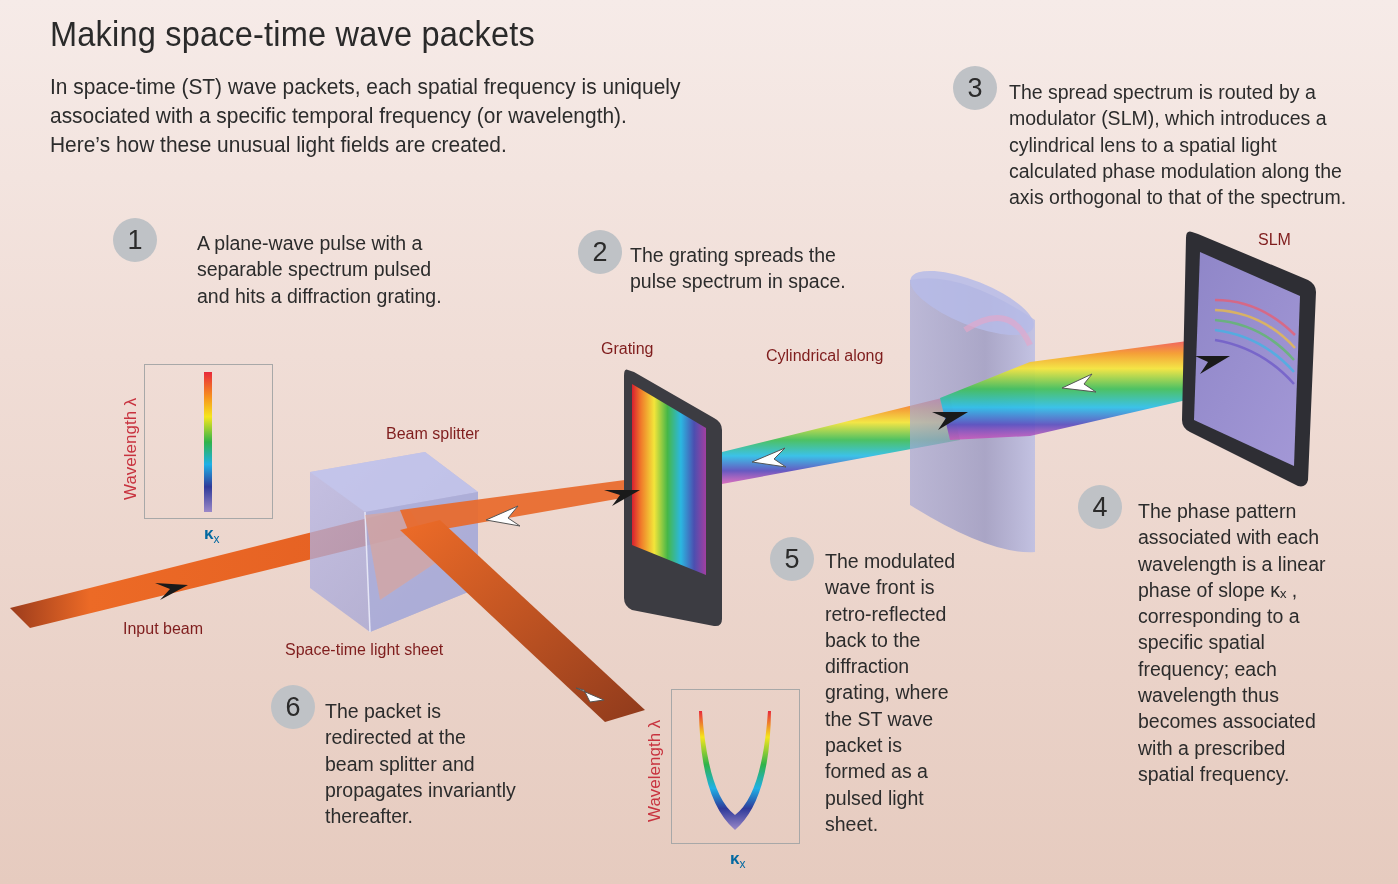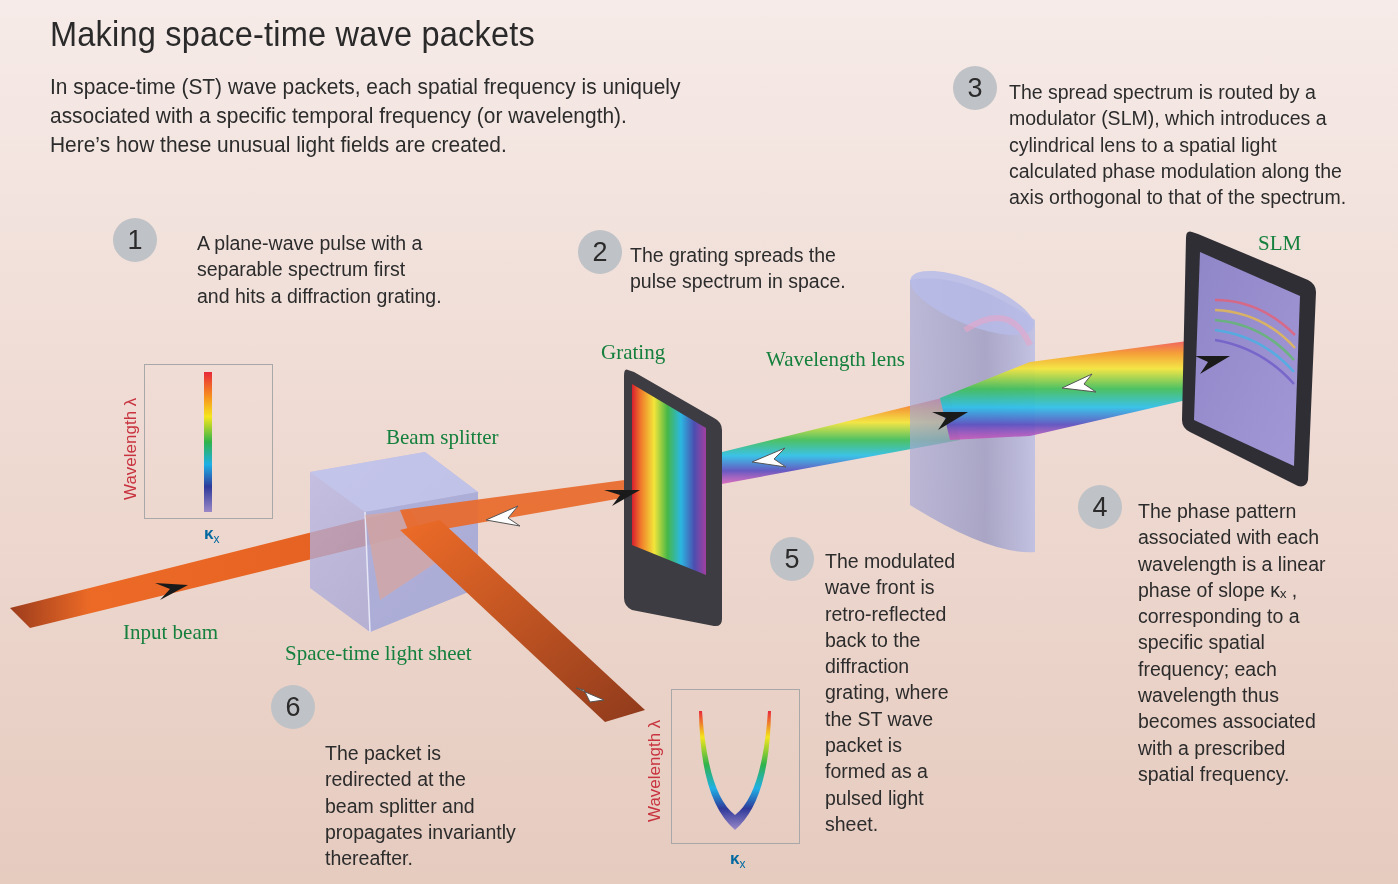--- a/index.html
+++ b/index.html
@@ -7,21 +7,21 @@
     background:linear-gradient(180deg,#f6ebe8 0%,#f0ddd6 40%,#e6cbbf 100%);
     font-family:"DejaVu Sans Condensed","DejaVu Sans",sans-serif;color:#2b2b2b;}
   .abs{position:absolute;}
   .title{left:50px;top:14px;font-size:35px;font-weight:normal;letter-spacing:0.2px;color:#2a2a2a;font-family:"Liberation Sans",sans-serif;transform:scaleX(0.93);transform-origin:left;}
   .intro{left:50px;top:72px;font-size:22.5px;line-height:29px;color:#2c2c2c;width:790px;font-family:"Liberation Sans",sans-serif;transform:scaleX(0.93);transform-origin:left;}
   .intro div{white-space:nowrap;}
   .step{position:absolute;font-family:"Liberation Sans",sans-serif;font-size:19.5px;line-height:26.3px;color:#2c2c2c;}
   .step .num{position:absolute;left:0;top:0;width:44px;height:44px;border-radius:50%;background:#bfc2c6;color:#2b2b2b;font-size:27px;line-height:44px;text-align:center;}
   .step .txt{position:absolute;white-space:nowrap;}
   .step .txt div{white-space:nowrap;}
-  .lbl{position:absolute;color:#15803d;font-family:Liberation Serif, serif;font-size:21px;white-space:nowrap;}
+  .lbl{position:absolute;color:#7f1d1d;font-family:Liberation Sans, sans-serif;font-size:16px;white-space:nowrap;}
   .plot{position:absolute;border:1.5px solid #a8a8a8;}
   .axis-y{position:absolute;color:#c8333f;font-family:"Liberation Sans",sans-serif;font-size:17px;transform:rotate(-90deg);transform-origin:left top;white-space:nowrap;}
   .axis-x{position:absolute;color:#0369a1;font-family:"Liberation Sans",sans-serif;font-size:17px;font-weight:bold;}
   .axis-x sub{font-size:12px;font-weight:normal;}
   svg{position:absolute;left:0;top:0;}
 </style>
 </head>
 <body>
 
 <svg width="1398" height="884" viewBox="0 0 1398 884">
@@ -162,21 +162,21 @@
 <div class="abs intro">
   <div>In space-time (ST) wave packets, each spatial frequency is uniquely</div>
   <div>associated with a specific temporal frequency (or wavelength).</div>
   <div>Here’s how these unusual light fields are created.</div>
 </div>
 
 <div class="step" style="left:113px;top:218px;">
   <div class="num">1</div>
   <div class="txt" style="left:54px;top:12px;margin-left:30px;">
     <div>A plane-wave pulse with a</div>
-    <div>separable spectrum first</div>
+    <div>separable spectrum pulsed</div>
     <div>and hits a diffraction grating.</div>
   </div>
 </div>
 
 <div class="step" style="left:578px;top:230px;">
   <div class="num">2</div>
   <div class="txt" style="left:52px;top:12px;">
     <div>The grating spreads the</div>
     <div>pulse spectrum in space.</div>
   </div>
@@ -222,31 +222,31 @@
     <div>the ST wave</div>
     <div>packet is</div>
     <div>formed as a</div>
     <div>pulsed light</div>
     <div>sheet.</div>
   </div>
 </div>
 
 <div class="step" style="left:271px;top:685px;">
   <div class="num">6</div>
-  <div class="txt" style="left:54px;top:13px;margin-top:42px;">
+  <div class="txt" style="left:54px;top:13px;">
     <div>The packet is</div>
     <div>redirected at the</div>
     <div>beam splitter and</div>
     <div>propagates invariantly</div>
     <div>thereafter.</div>
   </div>
 </div>
 
 <div class="lbl" style="left:601px;top:340px;">Grating</div>
-<div class="lbl" style="left:766px;top:347px;">Wavelength lens</div>
+<div class="lbl" style="left:766px;top:347px;">Cylindrical along</div>
 <div class="lbl" style="left:1258px;top:231px;">SLM</div>
 <div class="lbl" style="left:386px;top:425px;">Beam splitter</div>
 <div class="lbl" style="left:123px;top:620px;">Input beam</div>
 <div class="lbl" style="left:285px;top:641px;">Space-time light sheet</div>
 
 <div class="plot" style="left:144px;top:364px;width:127px;height:153px;"></div>
 <div class="axis-y" style="left:121px;top:500px;">Wavelength λ</div>
 <div class="axis-x" style="left:204px;top:524px;"><span>κ</span><sub>x</sub></div>
 
 <div class="plot" style="left:671px;top:689px;width:127px;height:153px;"></div>

